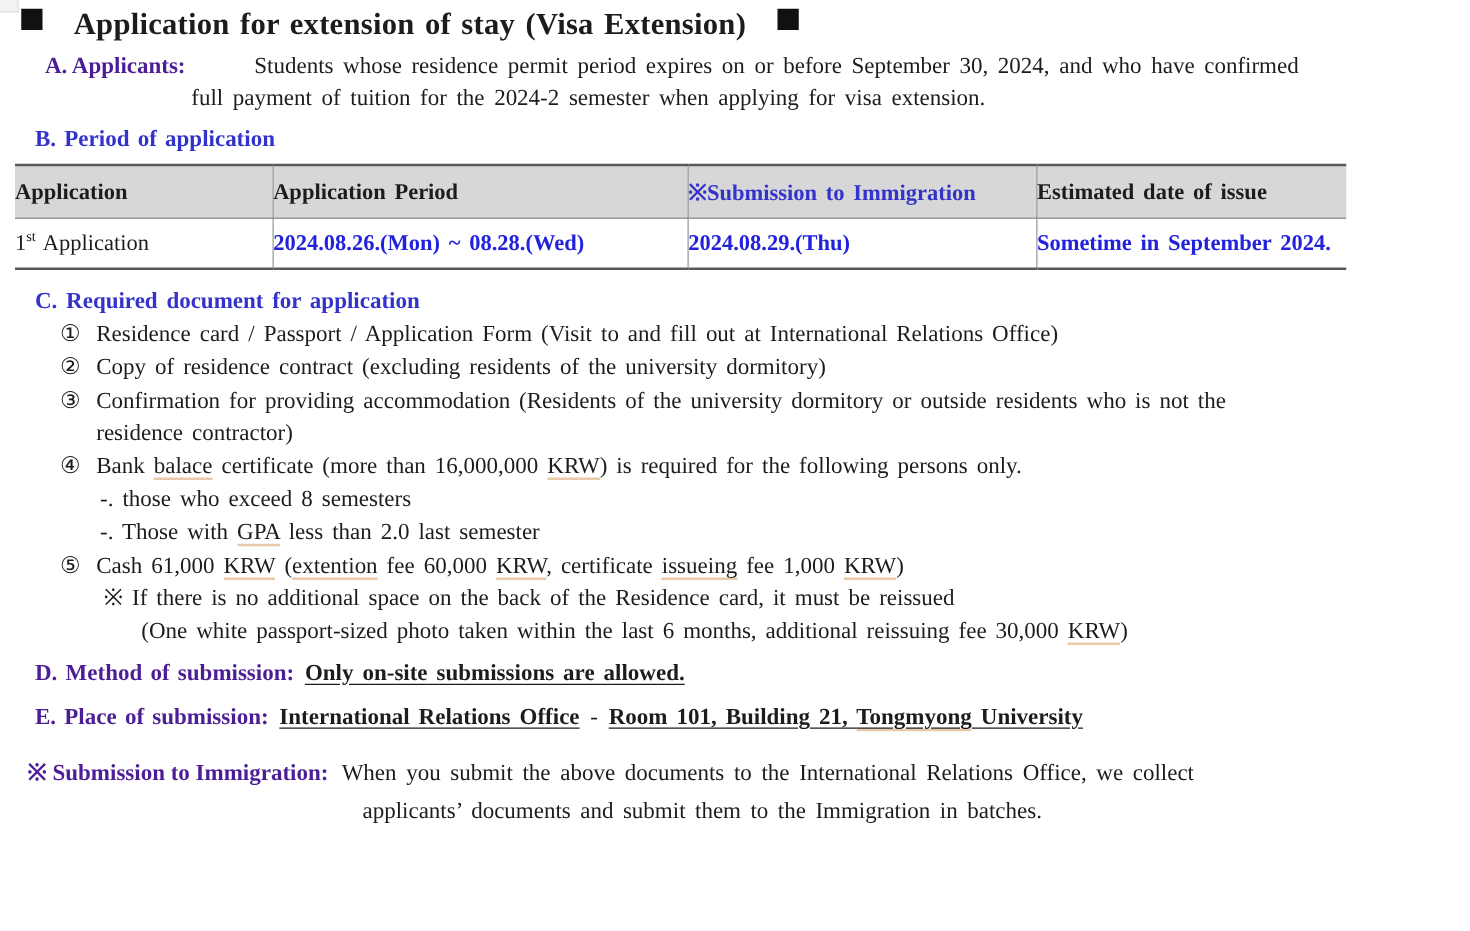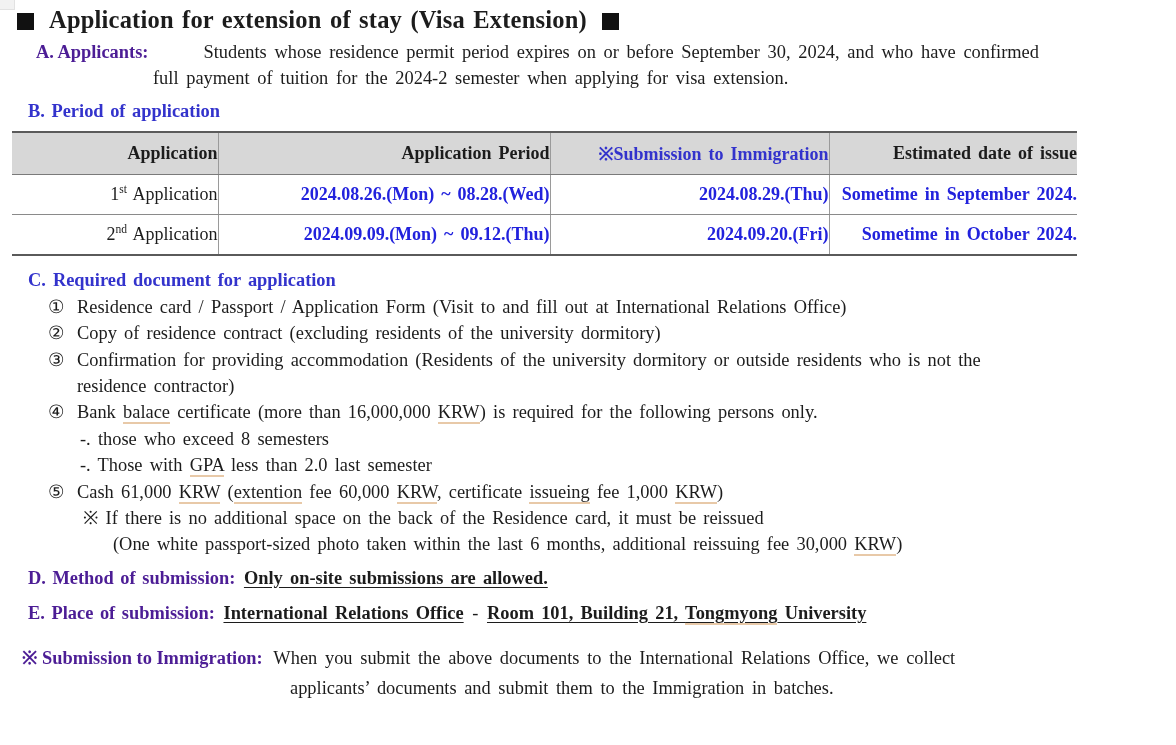--- a/index.html
+++ b/index.html
@@ -32,22 +32,21 @@
     width: 14px;
     height: 9px;
     background: #f2f2f2;
     border-right: 1px solid #e2e2e2;
     border-bottom: 1px solid #e2e2e2;
   }
 
   
   .title-row {
     display: flex;
-    align-items: center;
-    gap: 15px;
+    gap: 25px;
     padding: 6px 0 0 17px;
     height: 34px;
     box-sizing: border-box;
   }
   .sq {
     display: inline-block;
     width: 17px;
     height: 17px;
     background: #111111;
     flex: 0 0 auto;
@@ -108,21 +107,21 @@
     table-layout: fixed;
   }
   table.sched col.c1 { width: 206px; }
   table.sched col.c2 { width: 332px; }
   table.sched col.c3 { width: 279px; }
   table.sched col.c4 { width: 248px; }
 
   table.sched th,
   table.sched td {
     padding: 0;
-    text-align: right;
+    text-align: left;
     vertical-align: middle;
     font-size: 18px;
   }
   table.sched thead th {
     background: #d7d7d7;
     height: 41px;
     font-weight: bold;
     border-top: 2px solid #5a5a5a;
     border-bottom: 1px solid #7a7a7a;
     border-right: 1px solid #9a9a9a;
@@ -284,26 +283,20 @@
           <th>Estimated date of issue</th>
         </tr>
       </thead>
       <tbody>
         <tr>
           <td class="ord"><span>1</span><sup class="ord-sup">st</sup> <span>Application</span></td>
           <td class="blue-b">2024.08.26.(Mon) ~ 08.28.(Wed)</td>
           <td class="blue-b">2024.08.29.(Thu)</td>
           <td class="blue-b">Sometime in September 2024.</td>
         </tr>
-        <tr>
-          <td class="ord"><span>2</span><sup class="ord-sup">nd</sup> <span>Application</span></td>
-          <td class="blue-b">2024.09.09.(Mon) ~ 09.12.(Thu)</td>
-          <td class="blue-b">2024.09.20.(Fri)</td>
-          <td class="blue-b">Sometime in October 2024.</td>
-        </tr>
       </tbody>
     </table>
   </div>
 
   <div class="secC-head">C. Required document for application</div>
 
   <ul class="c-list">
 
     <li>
       <span class="marker">①</span>

